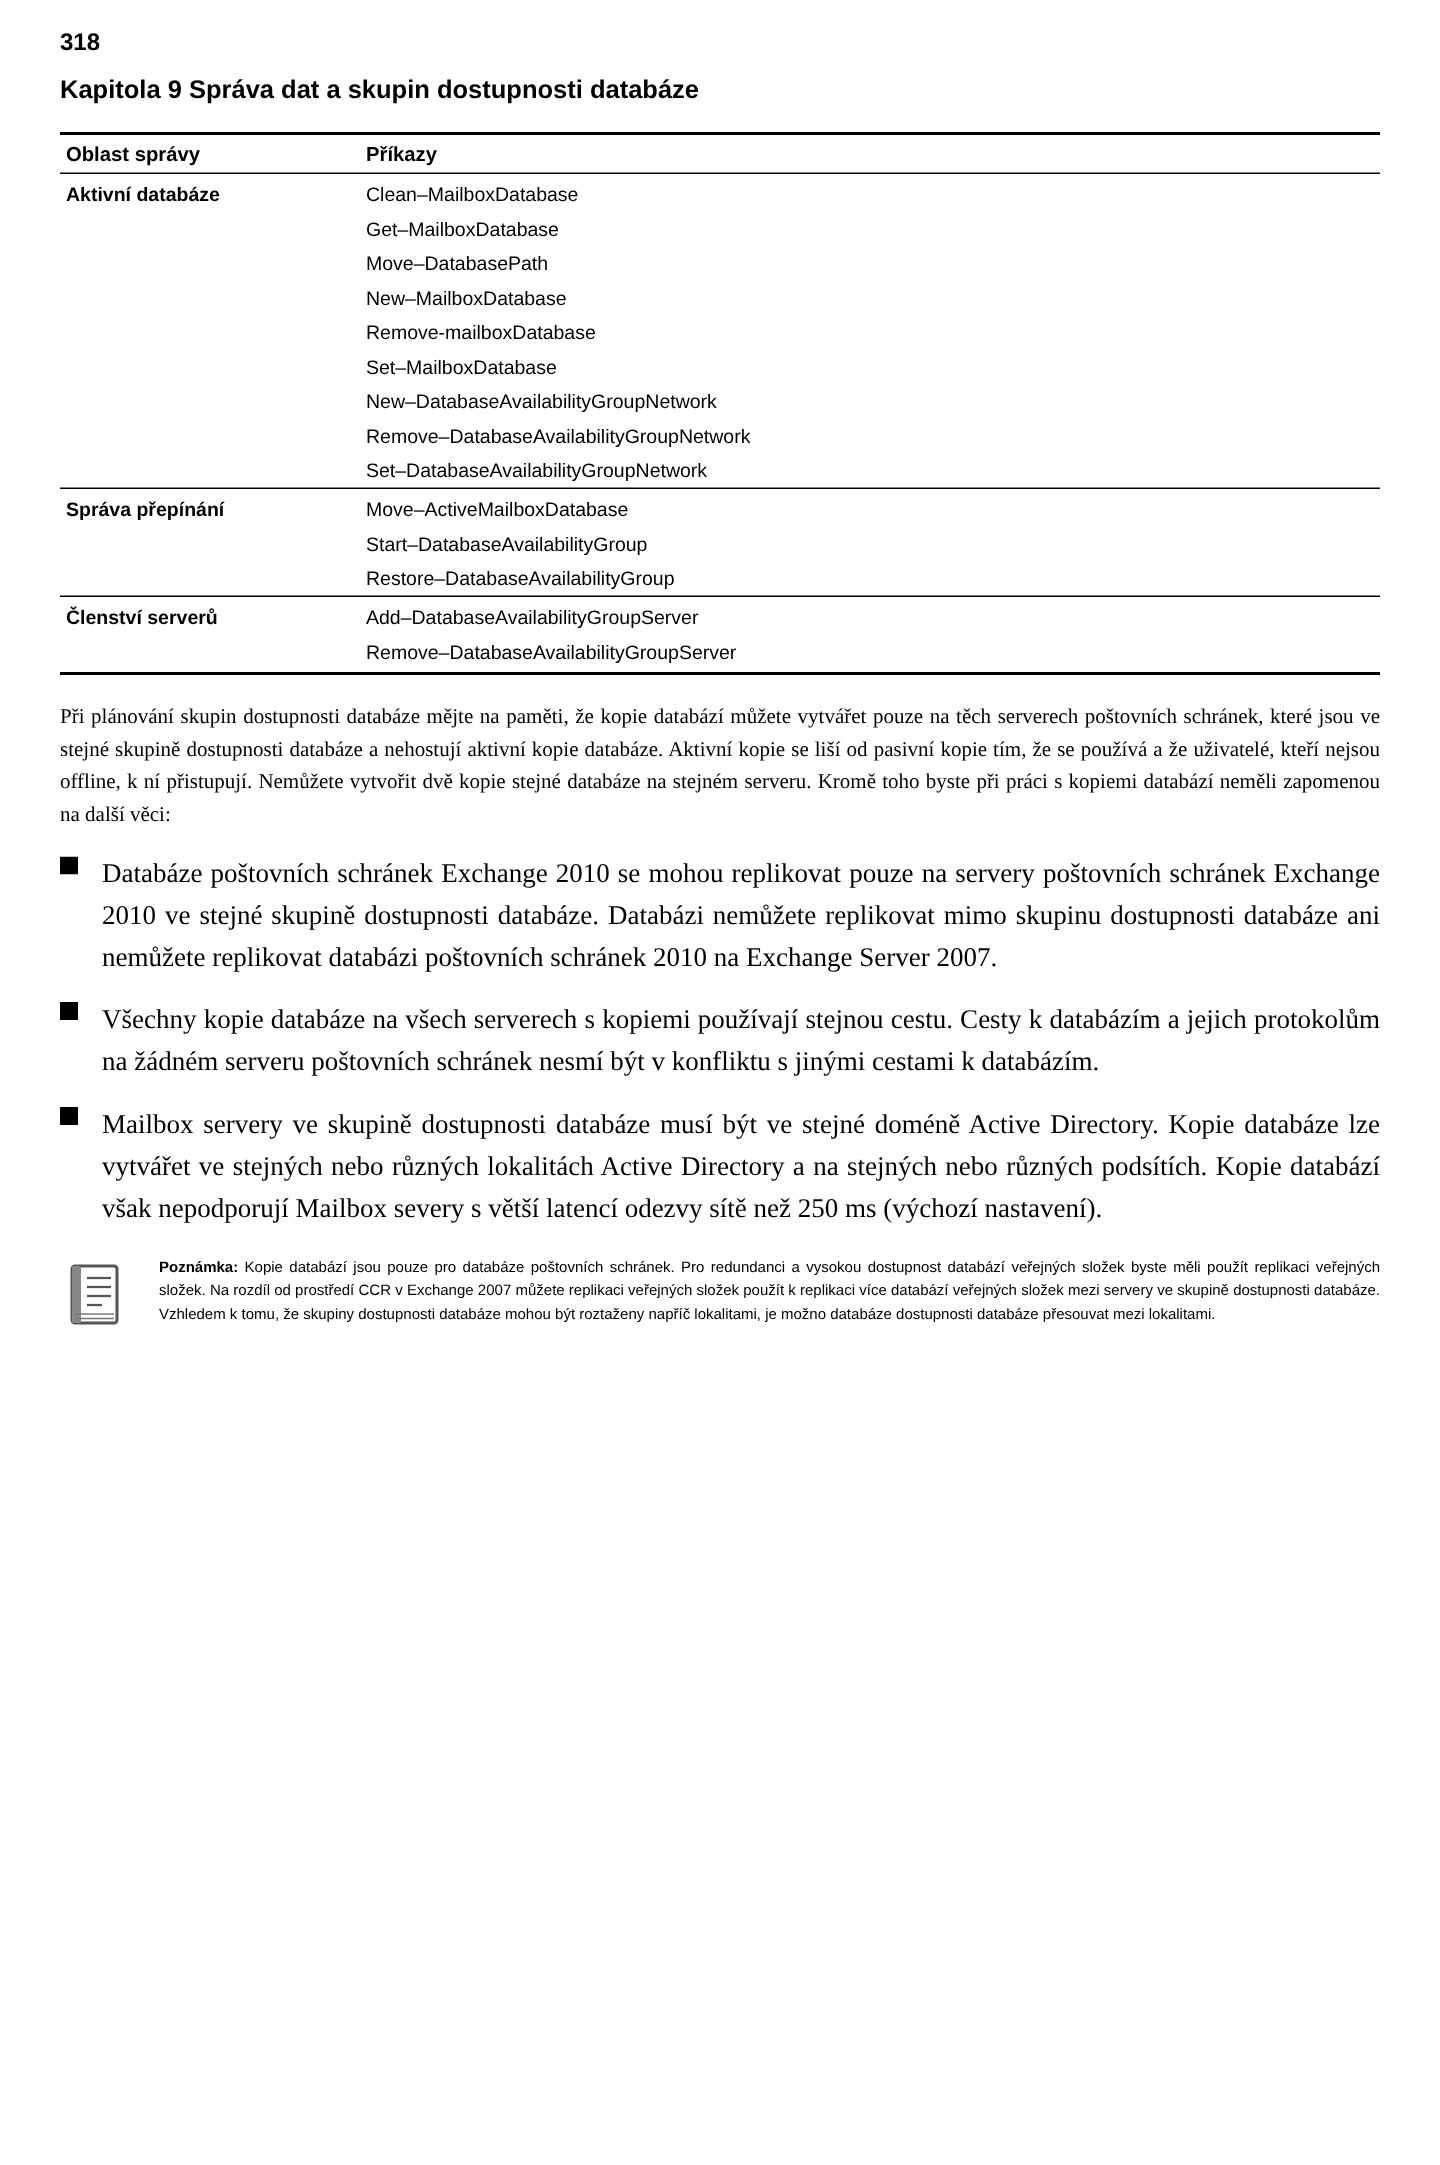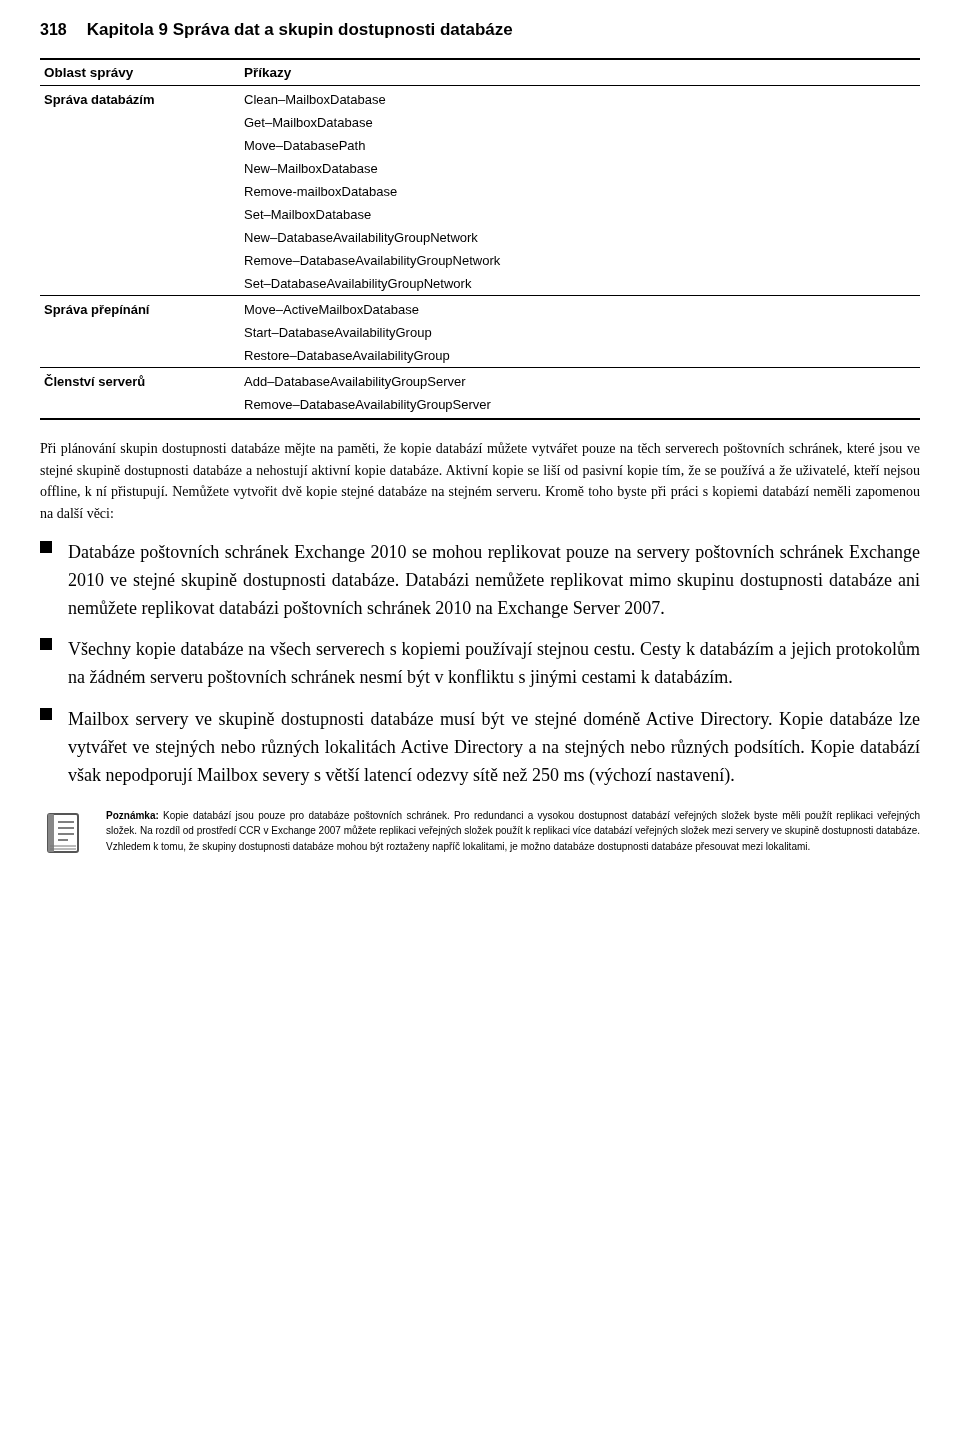--- a/index.html
+++ b/index.html
@@ -8,21 +8,22 @@
       font-size: 14px;
       background: #fff;
       color: #000;
       width: 960px;
       padding: 20px 40px 40px 40px;
     }
     .page-header {
       display: flex;
       align-items: baseline;
       margin-bottom: 18px;
-      gap: 0;
+      gap: 12px;
+      flex-direction: column;
     }
     .page-number {
       font-size: 16px;
       font-weight: bold;
       margin-right: 20px;
       font-family: Arial, sans-serif;
     }
     .chapter-title {
       font-size: 17px;
       font-weight: bold;
@@ -121,21 +122,21 @@
 
 <table class="main-table">
   <thead>
     <tr>
       <th class="col-area">Oblast správy</th>
       <th class="col-cmd">Příkazy</th>
     </tr>
   </thead>
   <tbody id="table-body">
   <tr class="section-start">
-        <td style="font-weight: bold; font-family: Arial, sans-serif;">Správa databázím</td>
+        <td style="font-weight: bold; font-family: Arial, sans-serif;">Aktivní databáze</td>
         <td>Clean–MailboxDatabase</td>
       </tr>
       <tr>
         <td></td>
         <td>Get–MailboxDatabase</td>
       </tr>
       <tr>
         <td></td>
         <td>Move–DatabasePath</td>
       </tr>

